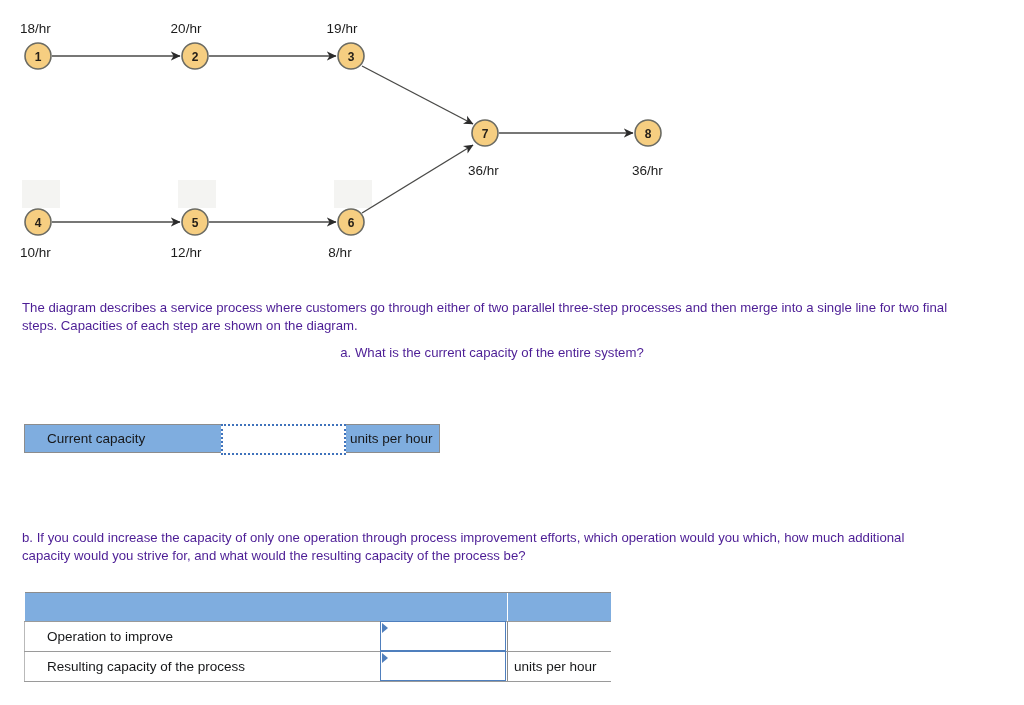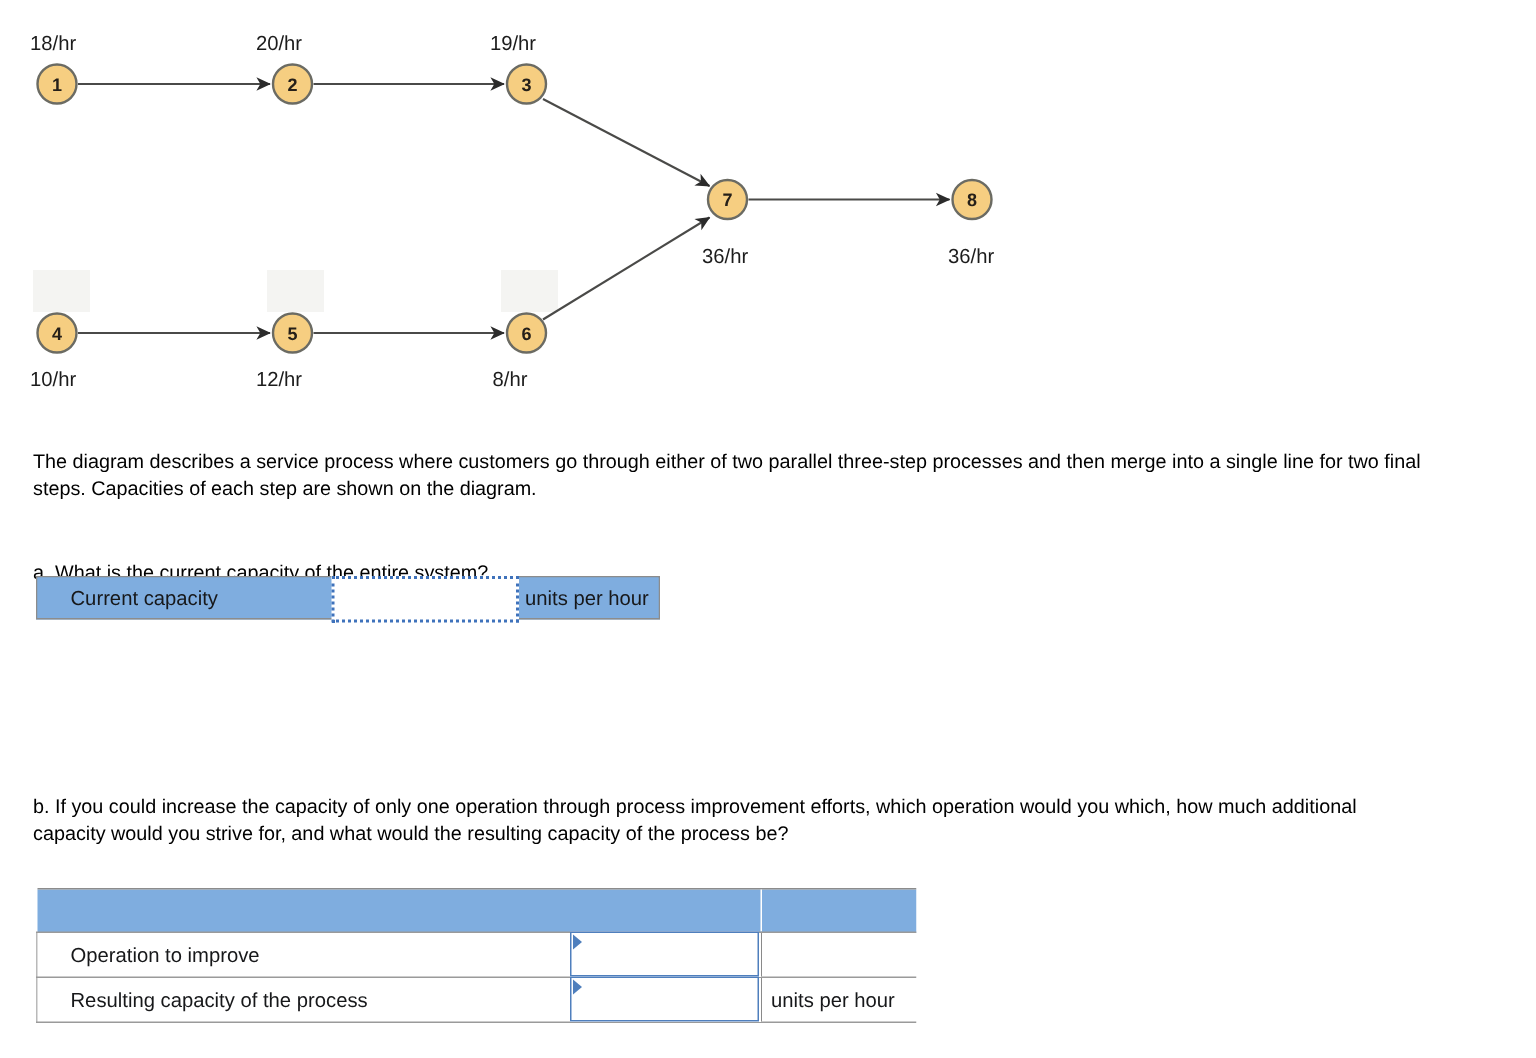--- a/index.html
+++ b/index.html
@@ -52,43 +52,44 @@
   }
   .artifact {
     fill: #f4f4f2;
   }
 
   
   .prose {
     position: absolute;
     font-size: 13.2px;
     line-height: 17.5px;
-    color: #000000;
+    color: #4c1d95;
   }
   #intro-paragraph {
     left: 22px;
     top: 299px;
     width: 940px;
   }
   #question-a {
     left: 22px;
-    top: 373px;
+    top: 344px;
     width: 940px;
+    text-align: center;
   }
   #question-b {
     left: 22px;
     top: 529px;
     width: 930px;
   }
 
   
   #current-capacity-table {
     position: absolute;
     left: 24px;
-    top: 384px;
+    top: 424px;
     height: 29px;
     border: 1px solid #8c8c8c;
     box-sizing: border-box;
     display: flex;
     align-items: stretch;
     background: #7FADDF;
   }
   #current-capacity-table .cc-label {
     width: 196px;
     display: flex;

